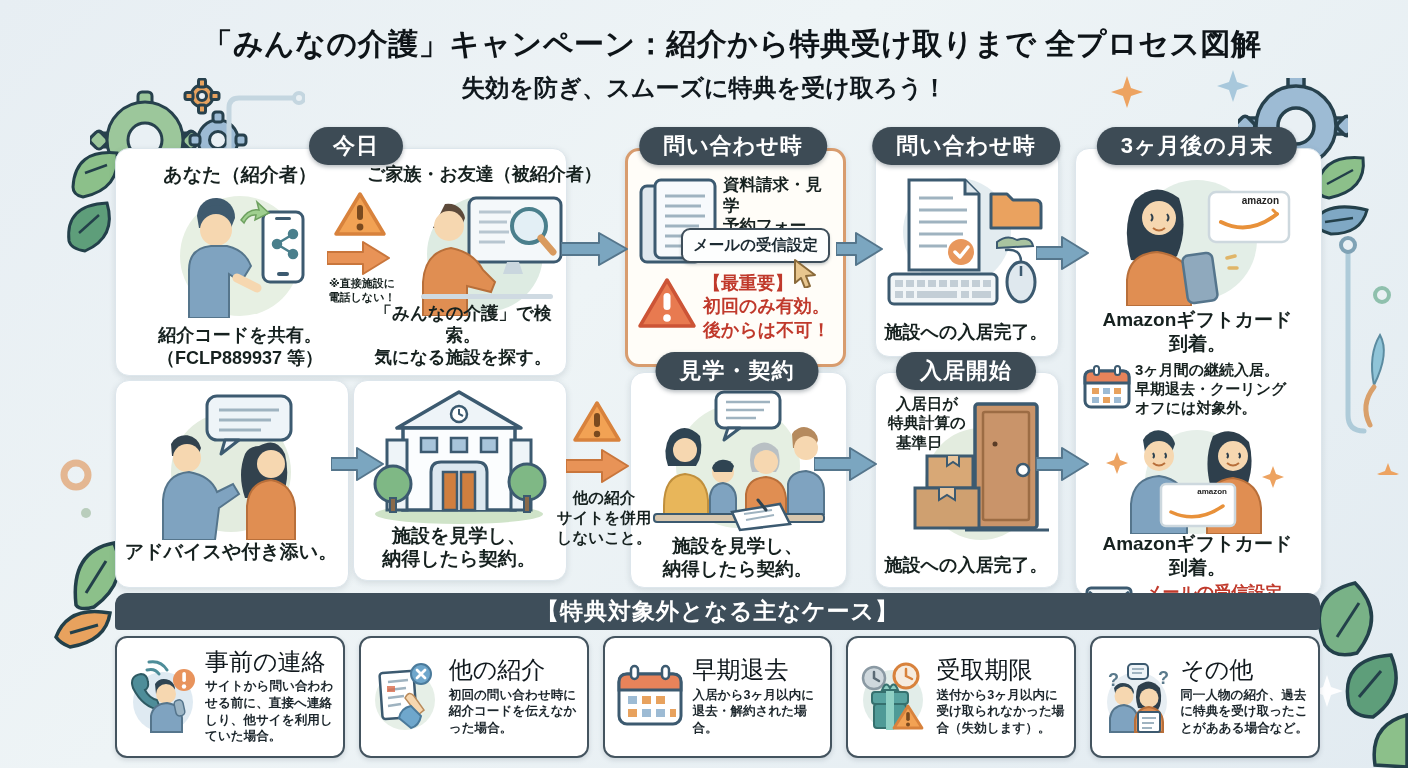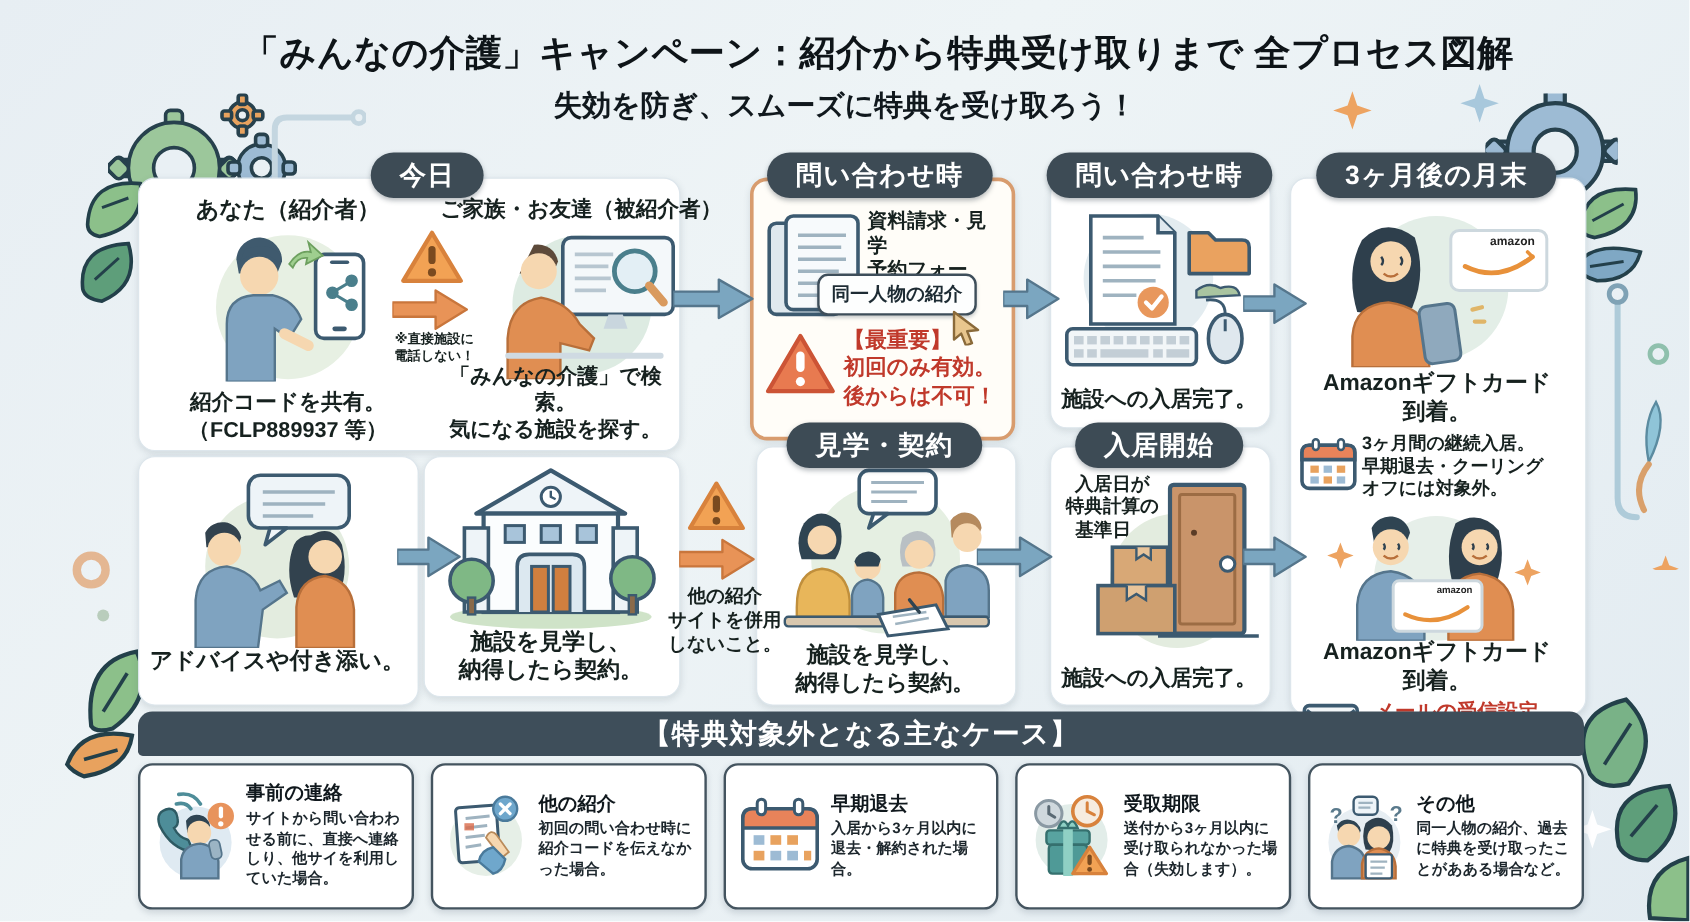--- a/index.html
+++ b/index.html
@@ -24,21 +24,21 @@
     box-shadow:0 2px 3px rgba(50,70,85,.25);z-index:2;}
   #bottom-bar{position:absolute;left:115px;top:593px;width:1205px;height:37px;background:#3e4e5a;
     border-radius:12px 12px 4px 4px;display:flex;align-items:center;justify-content:center;
     color:#fff;font-size:23px;font-weight:800;z-index:2;letter-spacing:1px;}
   #cards{position:absolute;left:115px;top:636px;width:1205px;display:flex;gap:14px;z-index:2;}
   .case-card{flex:1;height:122px;background:#fff;border:2.5px solid #44545f;border-radius:12px;
     display:flex;align-items:center;padding:6px 8px 6px 6px;box-sizing:border-box;
     box-shadow:0 2px 5px rgba(60,80,95,.18);}
   .case-icon{width:78px;flex:0 0 78px;display:flex;align-items:center;justify-content:center;}
   .case-text{flex:1;padding-left:4px;}
-  .case-title{font-size:16px;font-weight:700;color:#10181d;line-height:1.1;margin-bottom:3px;}
+  .case-title{font-size:24px;font-weight:400;color:#10181d;line-height:1.1;margin-bottom:3px;}
   .case-body{font-size:12.6px;font-weight:700;color:#1c262c;line-height:1.32;}
   #title{position:absolute;top:24px;left:0;width:100%;text-align:center;font-size:30px;
     font-weight:800;color:#0e1418;z-index:2;letter-spacing:.5px;margin-left:28px;}
   #subtitle{position:absolute;top:72px;left:0;width:100%;text-align:center;font-size:24px;
     font-weight:800;color:#10181d;z-index:2;}
   .ill{display:block;}
 </style>
 </head>
 <body>
 
@@ -263,21 +263,21 @@
   <div class="abs" style="left:625px;top:148px;width:215px;height:213px;z-index:2;">
     <svg class="ill abs" style="left:10px;top:28px" width="92" height="92" viewBox="0 0 92 92">
       <rect x="6" y="10" width="60" height="76" rx="6" fill="#dfe8ee" stroke="#3c5a70" stroke-width="3"></rect>
       <rect x="20" y="4" width="60" height="78" rx="6" fill="#f7fafc" stroke="#3c5a70" stroke-width="3"></rect>
       <g stroke="#9fb3c0" stroke-width="3">
           <path d="M30 20 L70 20 M30 30 L66 30 M30 40 L70 40 M30 50 L64 50 M30 60 L68 60 M30 70 L58 70"></path>
         </g>
     </svg>
     <div class="cap" style="position:absolute;left:98px;top:26px;width:115px;font-size:16.5px;text-align:left;">資料請求・見学
 予約フォーム。</div>
-    <div class="fieldbox" style="left:56px;top:80px;">同一人物の紹介</div>
+    <div class="fieldbox" style="left:56px;top:80px;">メールの受信設定</div>
     <svg class="arr" style="left:168px;top:110px" width="26" height="30" viewBox="0 0 26 30">
       <path d="M2 2 L22 17 L13 18 L17 28 L12 30 L8 20 L2 25Z" fill="#e8c68e" stroke="#8a6a3a" stroke-width="2" stroke-linejoin="round"></path>
     </svg>
     <svg class="arr" style="left:12px;top:128px" width="60" height="54" viewBox="0 0 60 54">
       <path d="M30 4 L57 50 L3 50Z" fill="#e87a50" stroke="#cc5436" stroke-width="3.5" stroke-linejoin="round"></path>
       <rect x="26.5" y="17" width="7" height="17" rx="3.5" fill="#ffffff"></rect>
         <circle cx="30" cy="42" r="3.8" fill="#ffffff"></circle>
     </svg>
     <div class="abs" style="left:78px;top:124px;width:134px;">
       <div class="red" style="font-size:18px;font-weight:800;line-height:1.3;">【最重要】</div>

